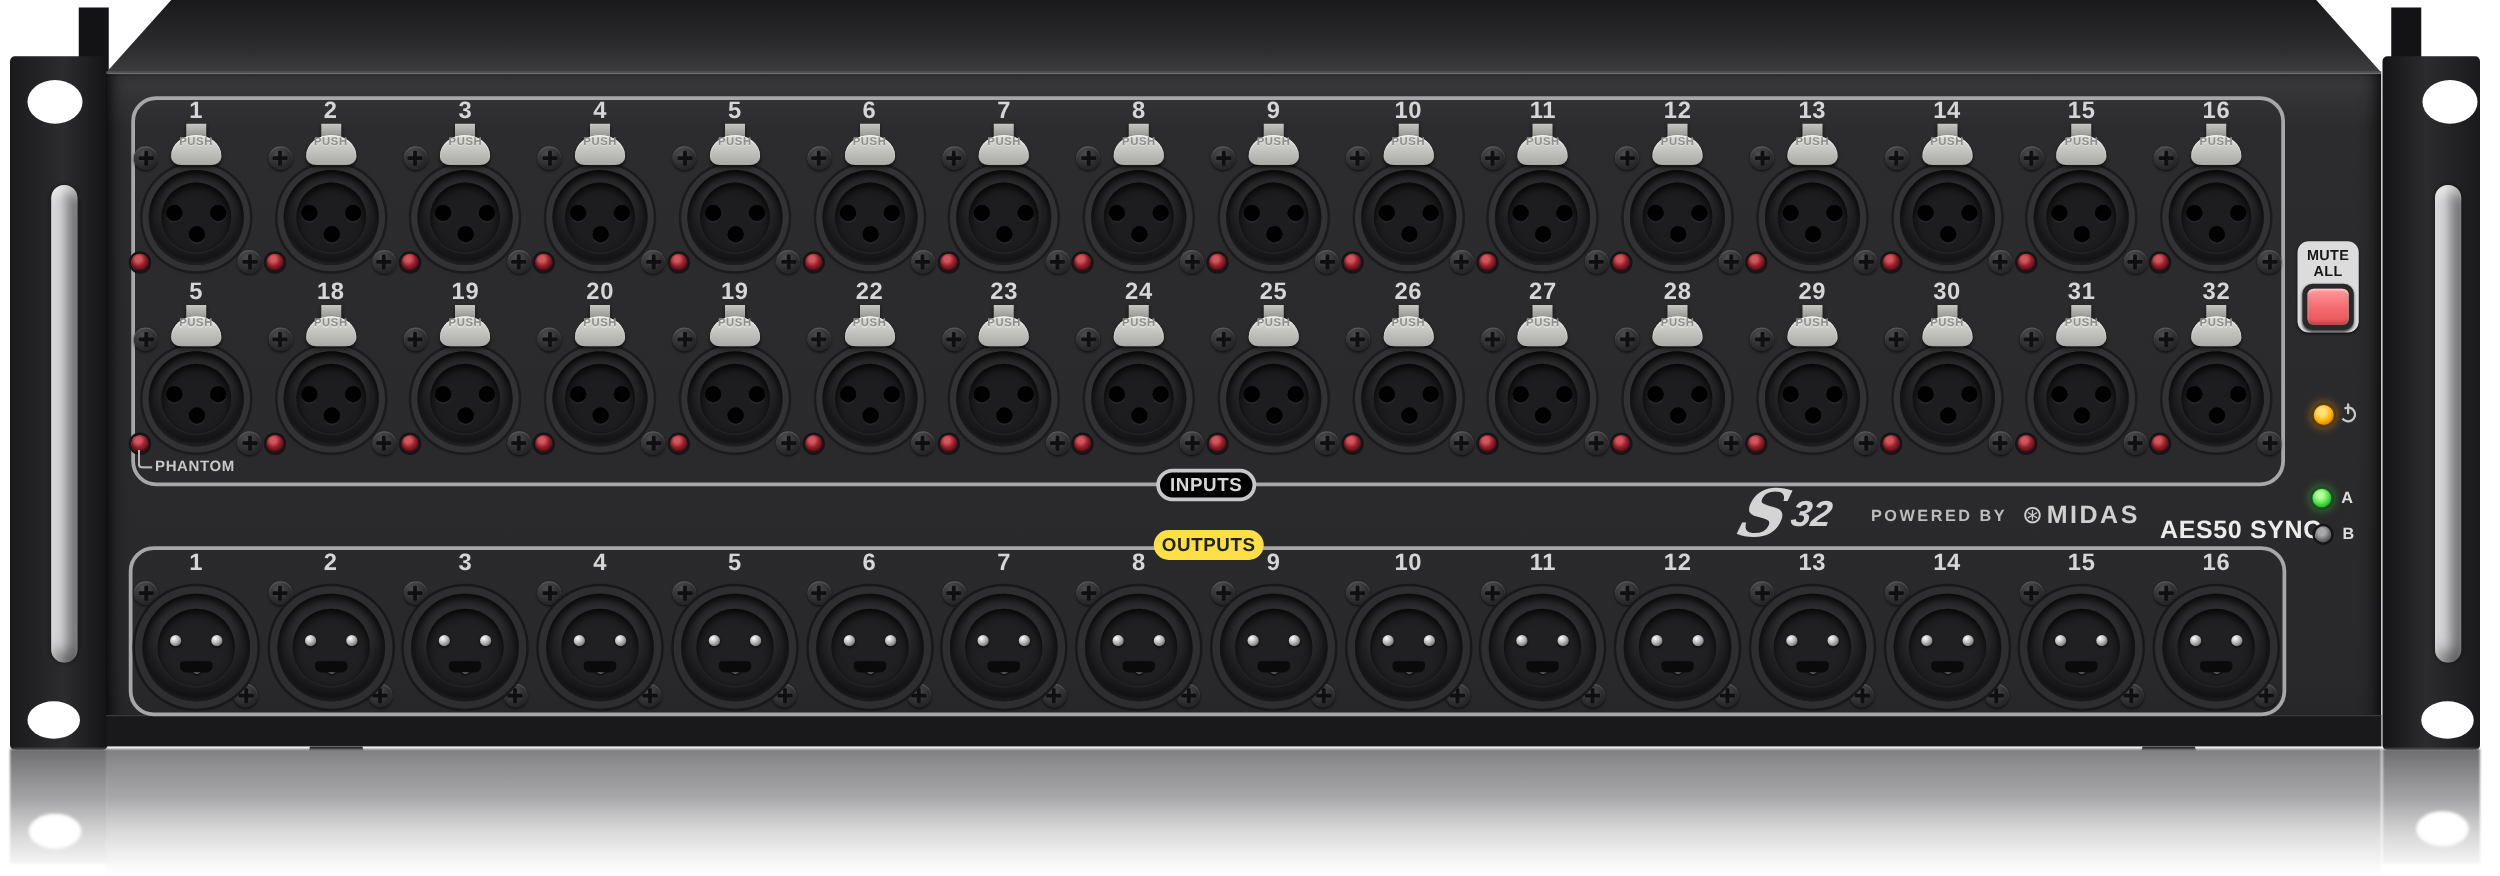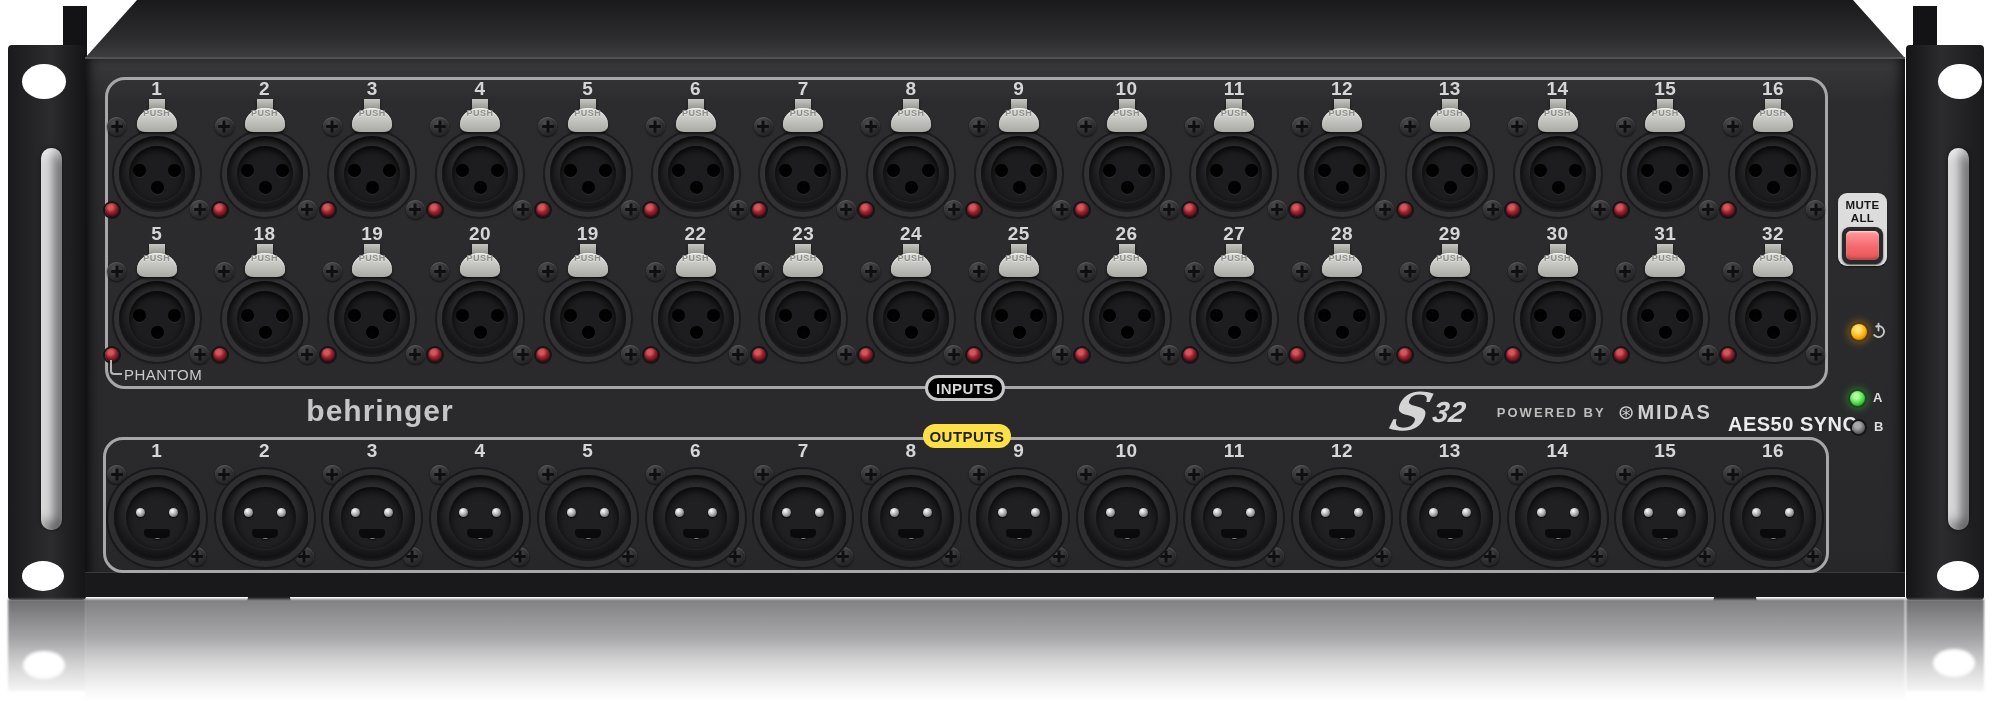--- a/index.html
+++ b/index.html
@@ -83,21 +83,21 @@
   .screw.tl{left:4px;top:39px;} .screw.br{left:87px;top:122px;}
   .rowout .screw.tl{left:4px;top:25px;} .rowout .screw.br{left:84px;top:107px;}
 
   .led-red{position:absolute;left:2px;top:125px;width:14px;height:14px;border-radius:50%;
            background:radial-gradient(circle at 40% 30%,#d4555c 0 18%,#93202a 45%,#480d13 88%);
            box-shadow:0 0 0 2px #151517, inset 0 -1px 2px rgba(0,0,0,.6);}
 
   
   .phantom-line{left:110px;top:360px;width:10px;height:13px;border-left:2px solid #b5b5b5;
                 border-bottom:2px solid #b5b5b5;border-bottom-left-radius:4px;}
-  .phantom-label{left:124px;top:366px;font-size:15px;font-weight:normal;color:#c9c9c9;letter-spacing:.5px;}
+  .phantom-label{left:124px;top:366px;font-size:12px;font-weight:bold;color:#c9c9c9;letter-spacing:.5px;}
 
   
   .pill{position:absolute;display:flex;align-items:center;justify-content:center;
         font-size:15px;font-weight:bold;letter-spacing:.5px;box-sizing:border-box;}
   .inputs-pill{left:925px;top:375px;width:80px;height:26px;border:3px solid #c7c7c9;border-radius:13px;
                background:#000000;color:#d8d8d8;}
   .outputs-pill{left:923px;top:424px;width:88px;height:24px;border-radius:14px;background:#fde047;color:#222224;}
 
   
   .behringer{left:230px;top:394px;width:300px;text-align:center;font-size:30px;font-weight:bold;
@@ -974,21 +974,20 @@
     <span class="screw br"></span>
   </div>
 </div>
 
   <div class="phantom-line abs"></div>
   <div class="phantom-label abs">PHANTOM</div>
 
   <div class="pill inputs-pill">INPUTS</div>
   <div class="pill outputs-pill">OUTPUTS</div>
 
-  <div class="behringer abs">behringer</div>
   <div class="s32-group abs">
     <span class="s32-s">S</span>
     <span class="s32-num">32</span>
     <span class="powered">POWERED BY</span>
     <span class="midas">
       <span class="midas-sym">⊛</span>
       <span class="midas-name">MIDAS</span>
     </span>
   </div>
   <div class="sync-label abs">AES50 SYNC</div>

